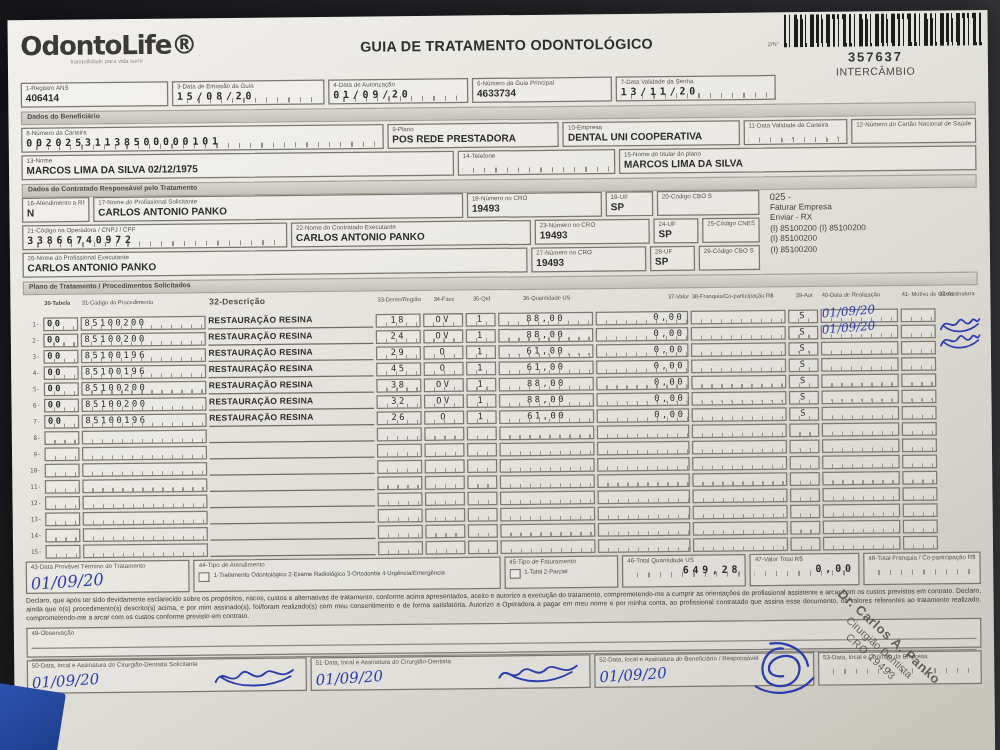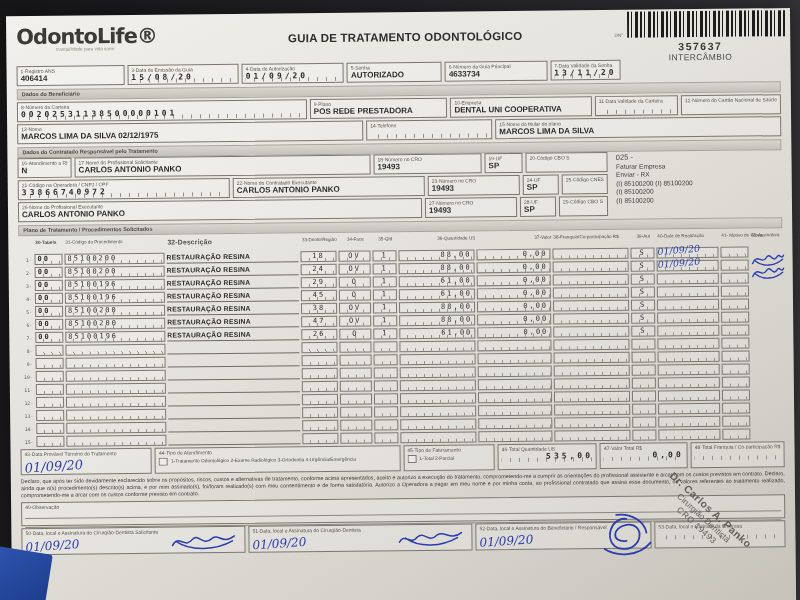--- a/index.html
+++ b/index.html
@@ -47,21 +47,21 @@
   .cell{box-sizing:border-box;font-family:"DejaVu Sans Mono",monospace;font-size:7px;line-height:9px;color:#2d2c29;}
   .bx{border:1px solid #7d7a72;height:11px;background:rgba(255,255,255,.18) repeating-linear-gradient(90deg,transparent 0 7px,#97948d 7px 8px) left bottom/100% 38% no-repeat;
       padding:0 2px;letter-spacing:2px;}
   .c-n{width:14px;font-size:4.8px;color:#5a5850;text-align:right;padding-right:1px;}
   .c-tab{width:28px;font-weight:bold;}
   .c-cod{width:100px;}
   .c-desc{width:132px;border-bottom:1px solid #6f6d65;height:11px;font-family:"Liberation Sans",sans-serif;font-weight:bold;font-size:6.8px;letter-spacing:.2px;white-space:nowrap;overflow:hidden;}
   .c-dente{width:36px;text-align:center;}
   .c-face{width:32px;text-align:center;}
   .c-qtd{width:24px;text-align:center;}
-  .c-us{width:76px;text-align:right;}
+  .c-us{width:76px;text-align:center;}
   .c-val{width:74px;text-align:right;}
   .c-fra{width:76px;}
   .c-aut{width:24px;text-align:center;}
   .c-data{width:62px;position:relative;overflow:visible;}
   .c-glosa{width:28px;}
   .c-sig{flex:1;border:none;background:none;position:relative;overflow:visible;}
   .hw{font-family:"DejaVu Serif",serif;font-style:italic;color:#2e3fae;font-weight:normal;}
   .c-data .hw{position:absolute;left:0;top:-3px;font-size:9.5px;letter-spacing:0;transform:rotate(-4deg);}
   .sig-svg{position:absolute;right:-2px;top:-6px;}
   
@@ -109,24 +109,20 @@
       <span class="vl">406414</span>
     </div>
     <div class="f comb" style="width:122px">
       <span class="lb">3-Data de Emissão da Guia</span>
       <span class="vl">15/08/20</span>
     </div>
     <div class="f comb" style="width:112px">
       <span class="lb">4-Data de Autorização</span>
       <span class="vl">01/09/20</span>
     </div>
-    <div class="f" style="width:104px">
-      <span class="lb">5-Senha</span>
-      <span class="vl">AUTORIZADO</span>
-    </div>
     <div class="f" style="width:112px">
       <span class="lb">6-Número da Guia Principal</span>
       <span class="vl">4633734</span>
     </div>
     <div class="f comb" style="flex:1">
       <span class="lb">7-Data Validade da Senha</span>
       <span class="vl">13/11/20</span>
     </div>
   </div>
 
@@ -371,21 +367,21 @@
       <span class="cell c-sig">
         
       </span>
     </div>
 
     <div class="trow">
       <span class="cell c-n">6-</span>
       <span class="cell bx c-tab">00</span>
       <span class="cell bx c-cod">85100200</span>
       <span class="cell c-desc">RESTAURAÇÃO RESINA</span>
-      <span class="cell bx c-dente">47</span>
+      <span class="cell bx c-dente">32</span>
       <span class="cell bx c-face">OV</span>
       <span class="cell bx c-qtd">1</span>
       <span class="cell bx c-us">88,00</span>
       <span class="cell bx c-val">0,00</span>
       <span class="cell bx c-fra"></span>
       <span class="cell bx c-aut">S</span>
       <span class="cell bx c-data cell-data"><span class="vl" style="background:none;font-weight:normal;"></span></span>
       <span class="cell bx c-glosa"></span>
       <span class="cell c-sig">
         
@@ -579,21 +575,21 @@
     </div>
     <div class="f" style="width:96px;height:26px">
       <span class="lb">45-Tipo de Faturamento</span>
       <span class="opts">
           <span class="chk"></span>
           <span>1-Total  2-Parcial</span>
         </span>
     </div>
     <div class="f comb" style="width:104px;height:26px">
       <span class="lb">46-Total Quantidade US</span>
-      <span class="vl" style="text-align:right">535,00</span>
+      <span class="vl" style="text-align:right">649,28</span>
     </div>
     <div class="f comb" style="width:92px;height:26px">
       <span class="lb">47-Valor Total R$</span>
       <span class="vl" style="text-align:right">0,00</span>
     </div>
     <div class="f comb" style="flex:1;height:26px">
       <span class="lb">48-Total Franquia / Co-participação R$</span>
       <span class="vl"></span>
     </div>
   </div>

